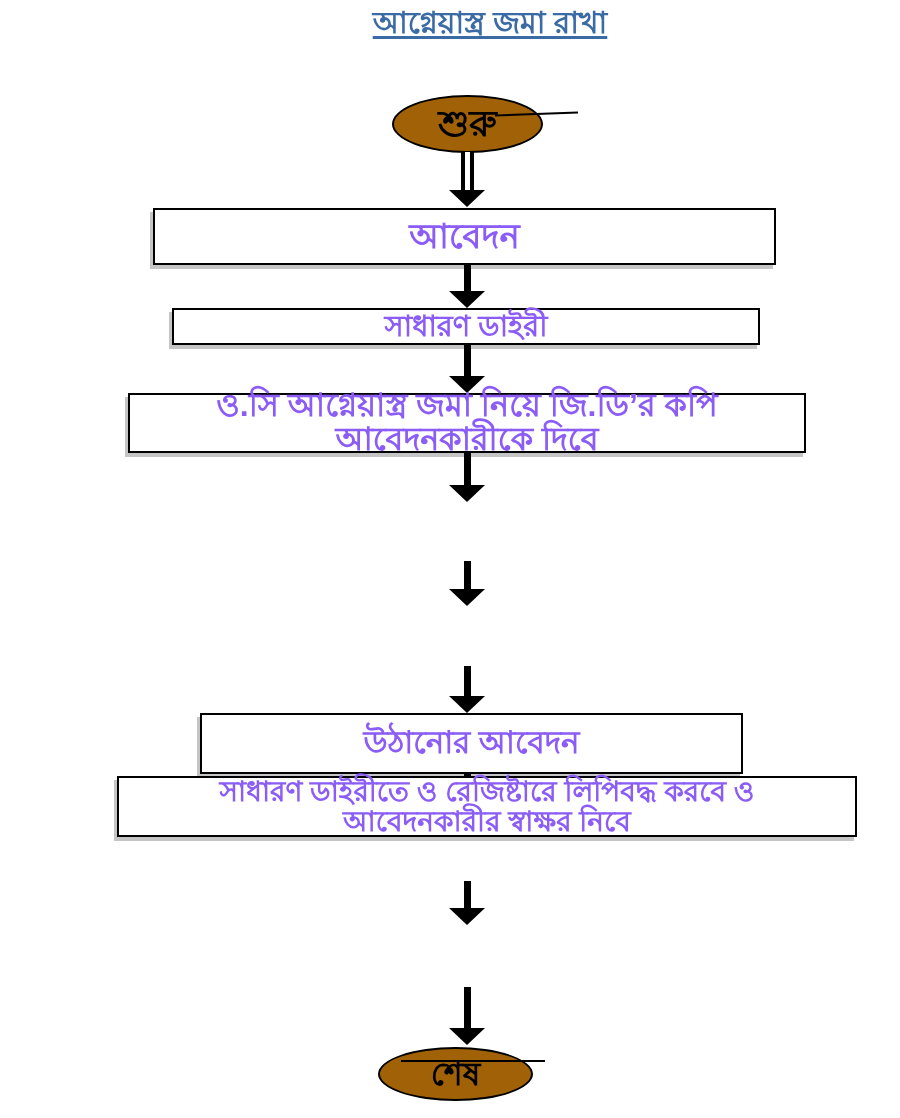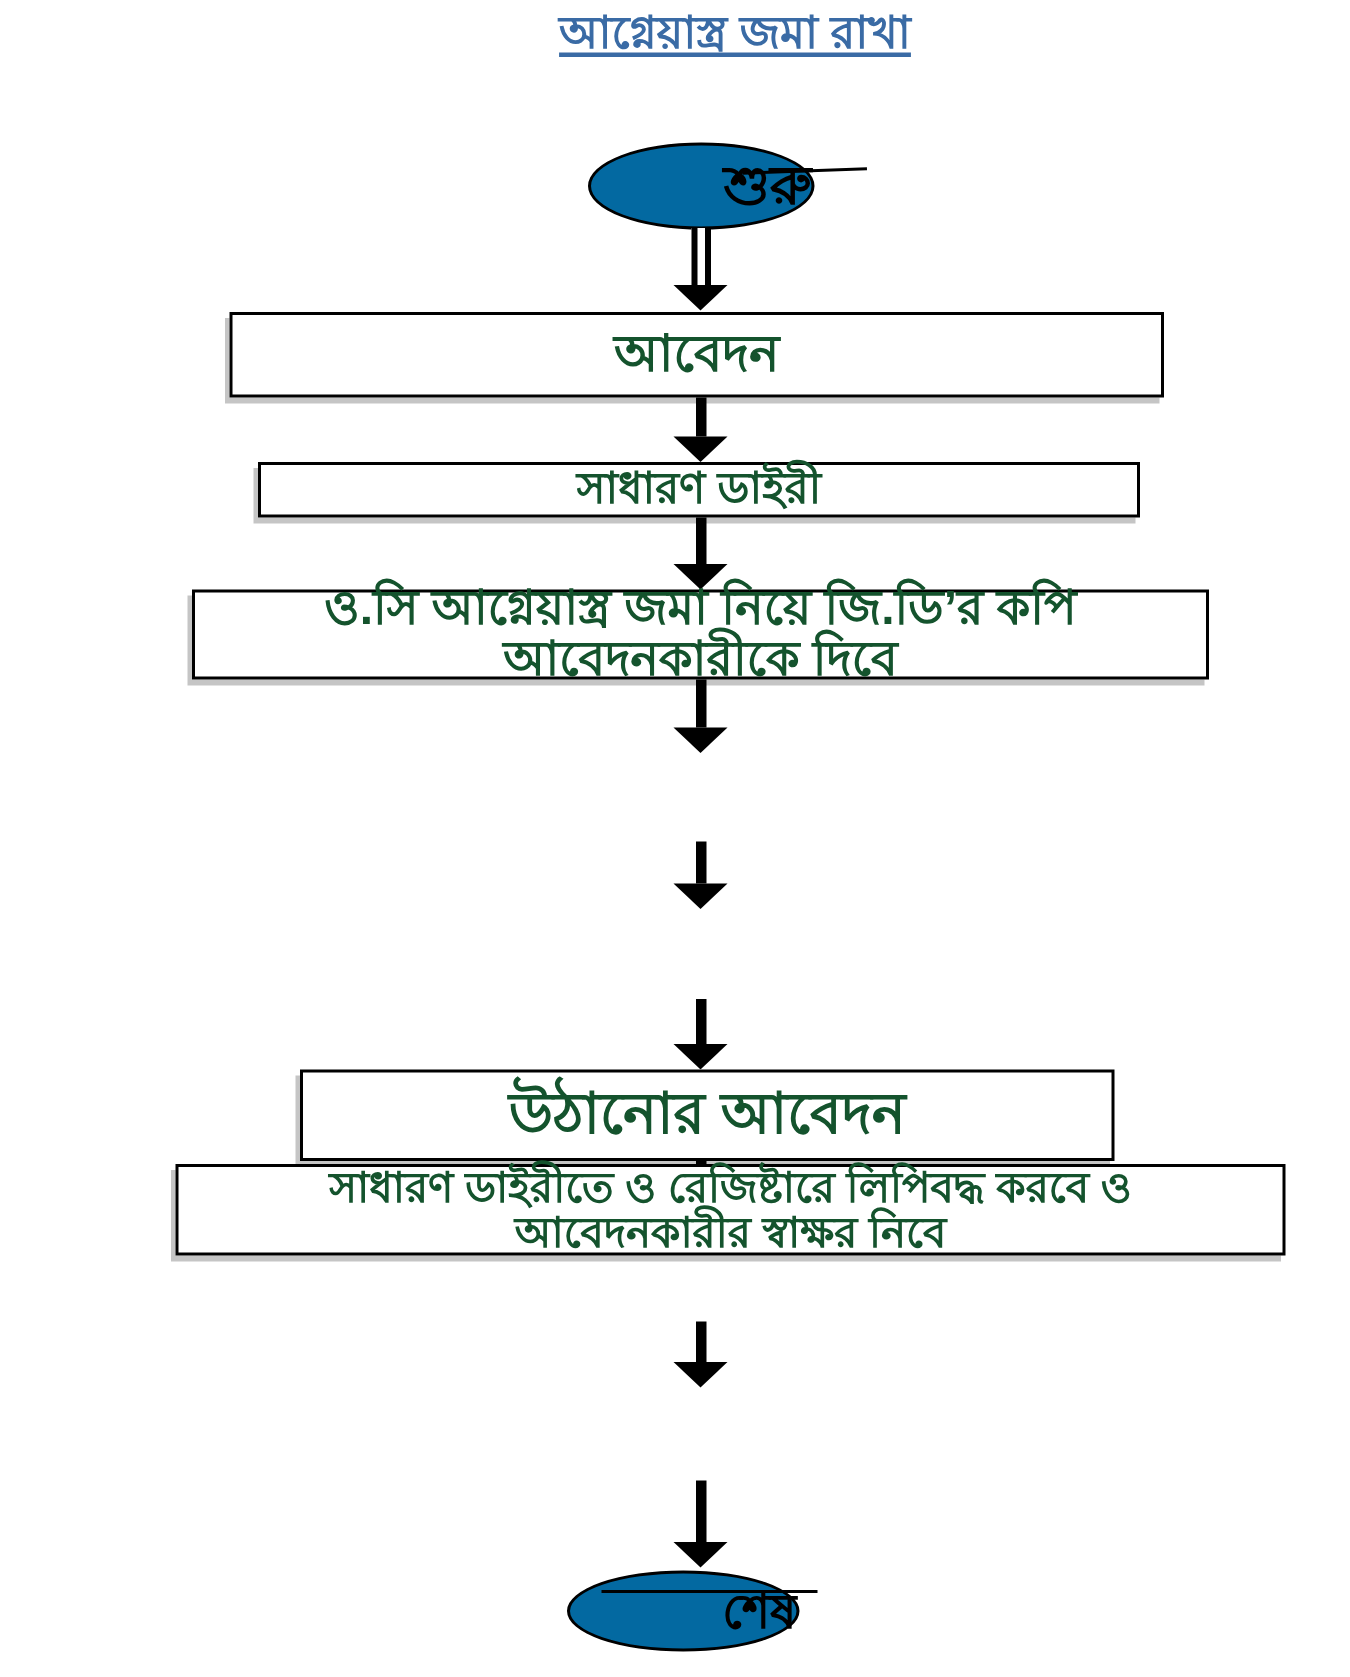--- a/index.html
+++ b/index.html
@@ -6,44 +6,44 @@
   .canvas{
     position:relative;width:900px;height:1112px;background:#ffffff;
     font-family:"Liberation Sans",sans-serif;color:#000;overflow:hidden;
   }
   .title-wrap{position:absolute;left:300px;top:6px;width:380px;text-align:center;}
   .doc-title{
     display:inline-block;font-size:30px;font-weight:bold;color:#3a6ba5;
     text-decoration:underline;text-underline-offset:3px;line-height:1.1;white-space:nowrap;
   }
   .ellipse{
-    position:absolute;border:2px solid #000;border-radius:50%;background:#0369a1;
-    display:flex;align-items:center;justify-content:flex-end;box-sizing:border-box;
+    position:absolute;border:2px solid #000;border-radius:50%;background:#a16207;
+    display:flex;align-items:center;justify-content:center;box-sizing:border-box;
   }
   .ellipse-start{left:392px;top:95px;width:151px;height:58px;}
   .ellipse-end{left:378px;top:1047px;width:155px;height:54px;}
   .ellipse .lbl{font-weight:bold;white-space:nowrap;line-height:1;}
   .ellipse-start .lbl{font-size:36px;}
   .ellipse-end .lbl{font-size:32px;}
   .stray-line{position:absolute;background:#000;height:2px;}
   .line-start{left:495px;top:113px;width:83px;transform:rotate(-2deg);}
   .line-end{left:401px;top:1060px;width:144px;}
   .box{
     position:absolute;border:2px solid #000;background:#fff;box-sizing:border-box;
     display:flex;align-items:center;justify-content:center;text-align:center;
-    font-weight:bold;color:#14532d;padding:0 24px;
+    font-weight:bold;color:#8b5cf6;padding:0 24px;
     box-shadow:-3px 4px 0 rgba(150,150,150,0.55);
   }
   .box .txt{line-height:1.05;}
   .box1{left:153px;top:208px;width:623px;height:57px;font-size:34px;}
   .box2{left:172px;top:308px;width:588px;height:37px;font-size:29px;justify-content:center;}
   .box3{left:128px;top:393px;width:678px;height:60px;font-size:32px;}
   .box4{left:200px;top:502px;width:559px;height:59px;font-size:31px;}
   .box5{left:187px;top:606px;width:590px;height:60px;font-size:31px;}
-  .box6{left:200px;top:713px;width:543px;height:61px;font-size:38px;}
+  .box6{left:200px;top:713px;width:543px;height:61px;font-size:31px;}
   .box7{left:117px;top:776px;width:740px;height:61px;font-size:28px;}
   .box8{left:200px;top:925px;width:543px;height:62px;font-size:31px;}
   .arrow{
     position:absolute;width:36px;display:flex;flex-direction:column;align-items:center;
   }
   .arrow .shaft{width:7px;background:#000;flex:1 1 auto;}
   .arrow.double .shaft{
     width:13px;background:#fff;border-left:4px solid #000;border-right:4px solid #000;
     box-sizing:border-box;
   }

